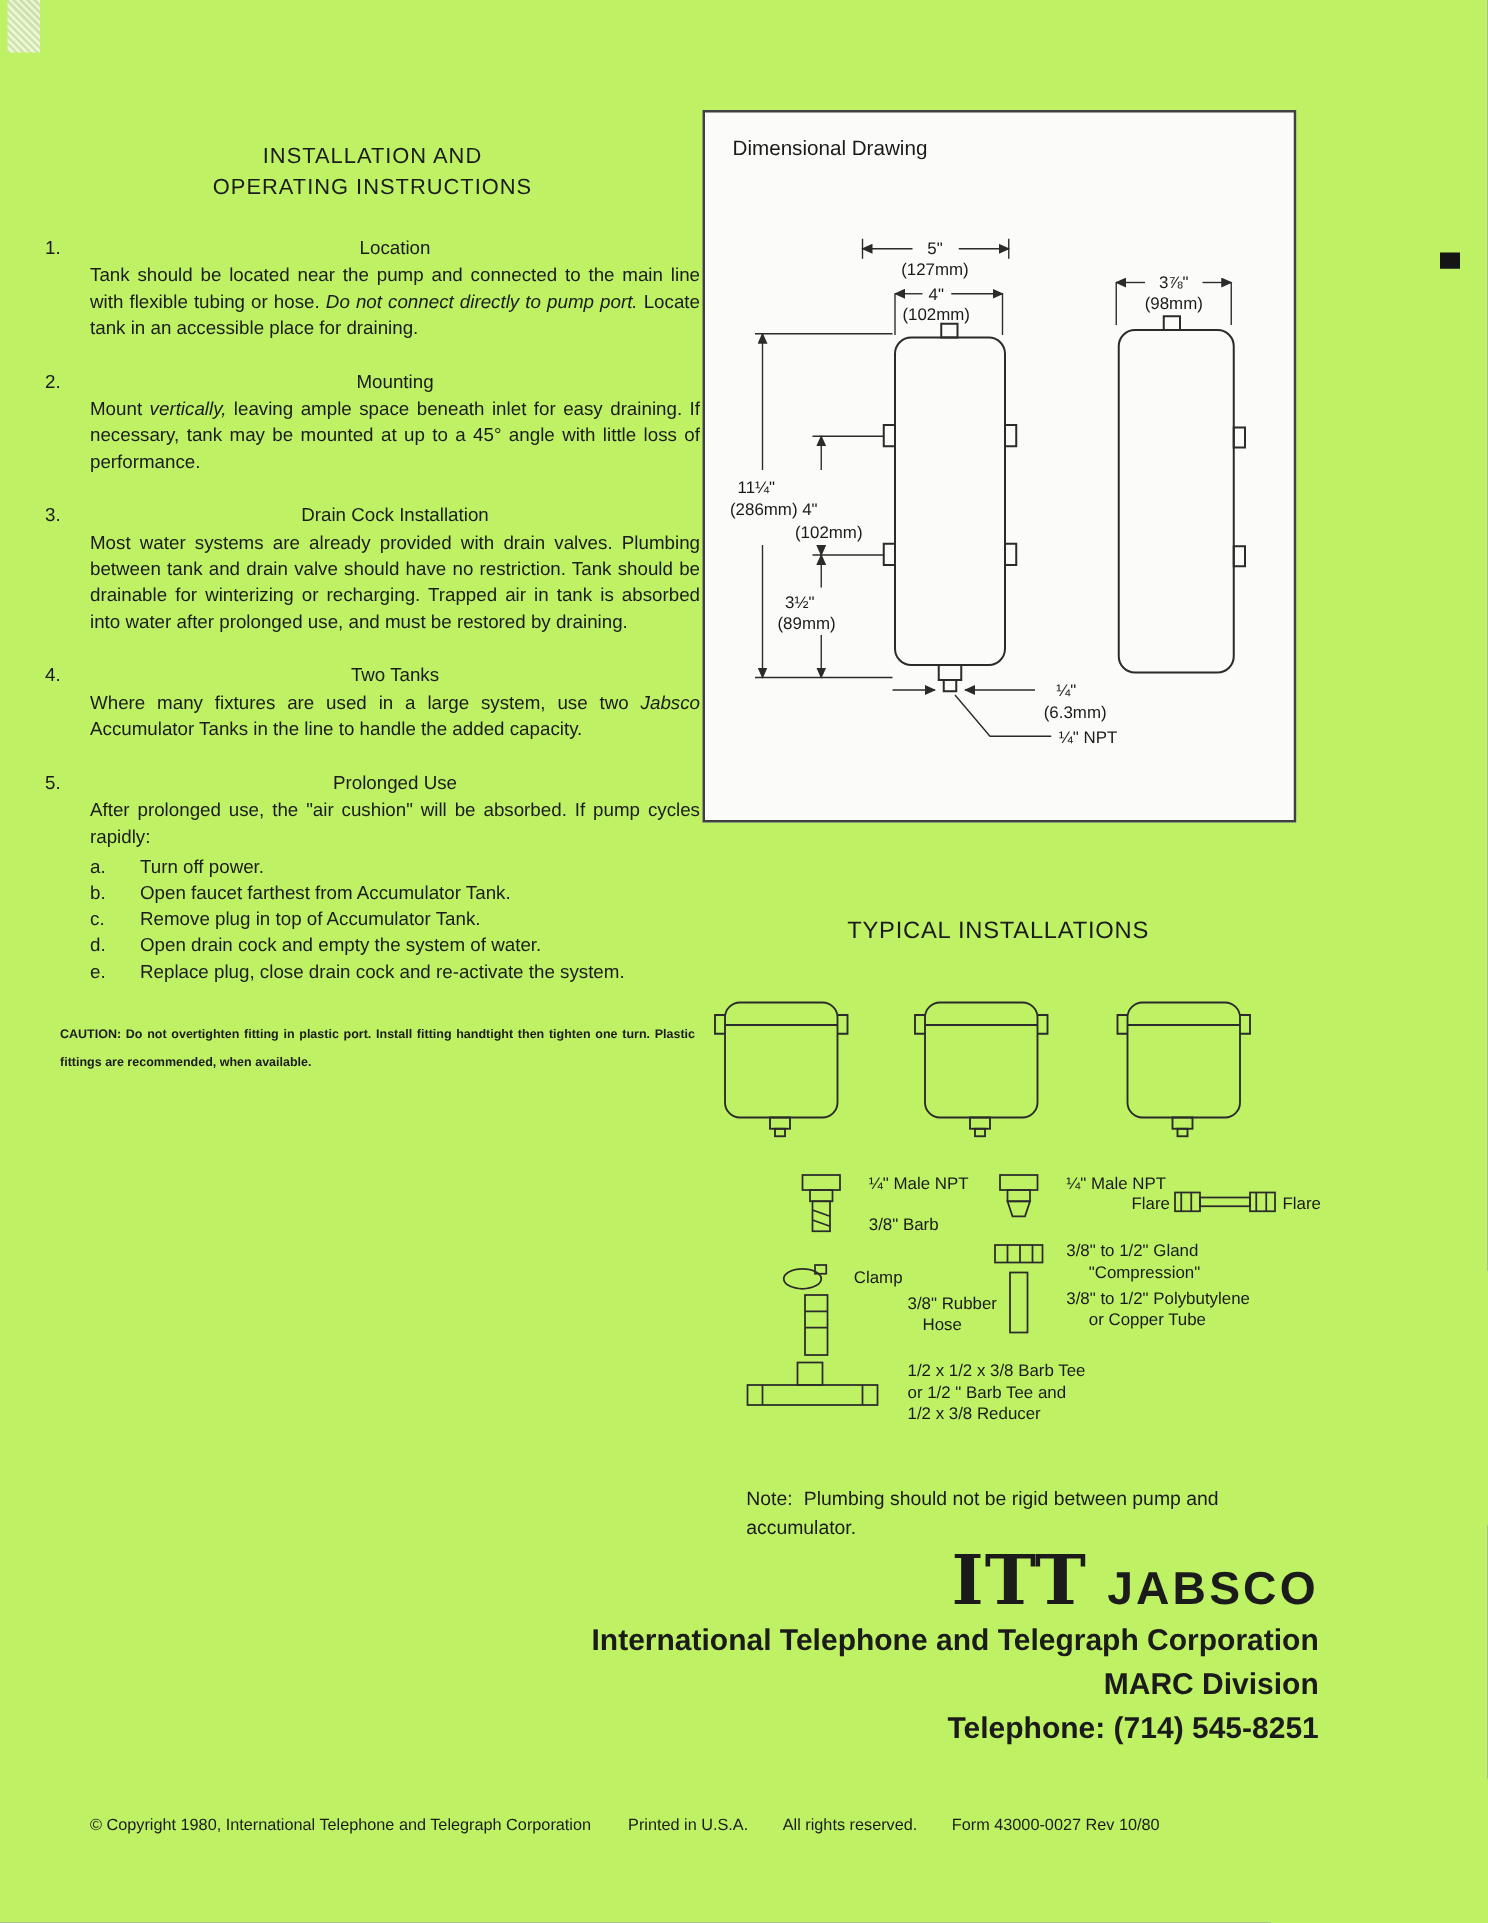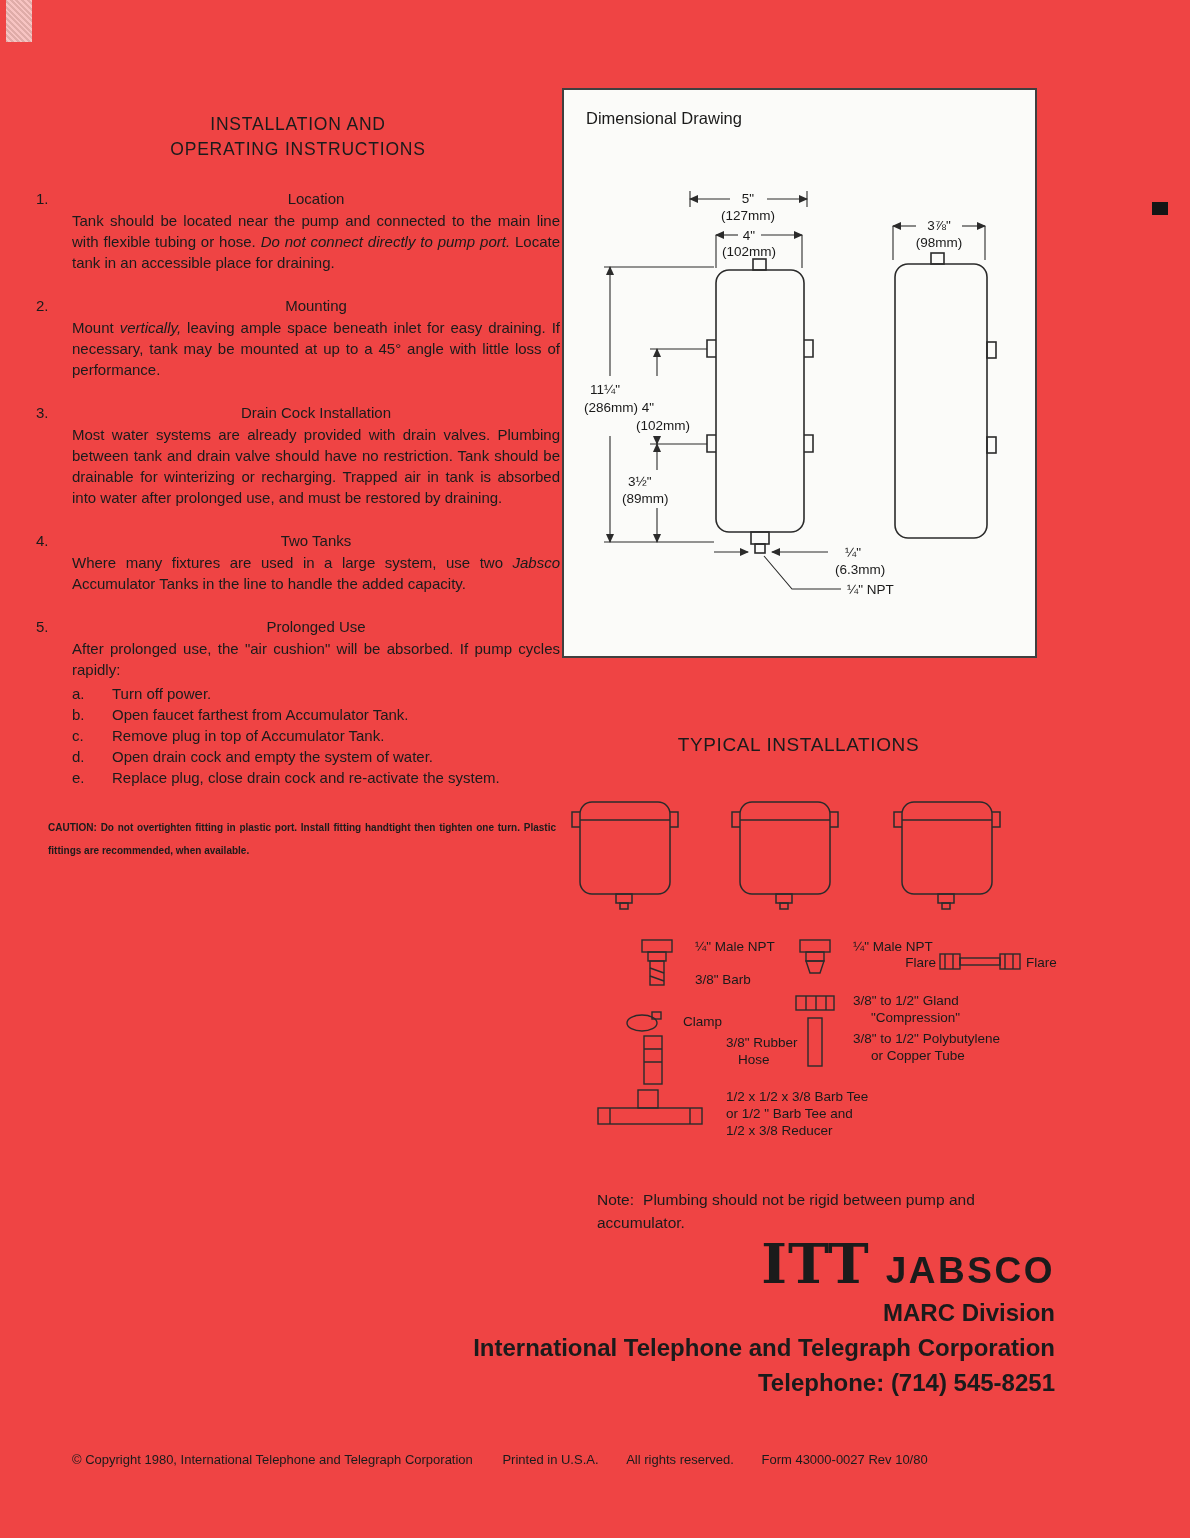--- a/index.html
+++ b/index.html
@@ -1,18 +1,18 @@
 <!DOCTYPE html>
 <html><head>
 <meta charset="utf-8">
 <style>
   html,body { margin:0; padding:0; background:#9a9a9a; }
   .page {
     position:relative; width:1190px; height:1538px; margin:0 auto;
-    background:#ef4444; color:#1b1b1b;
+    background:#bef264; color:#1b1b1b;
     font-family:"Liberation Sans", sans-serif; overflow:hidden;
   }
   
   .left-col { position:absolute; left:36px; top:112px; width:524px; }
   .doc-title { text-align:center; font-size:17.5px; letter-spacing:.8px; line-height:25px; margin-bottom:28px; }
   .item { display:flex; margin-bottom:24px; font-size:15px; }
   .num { width:36px; flex:none; }
   .content { flex:1; }
   .heading { margin-bottom:3px;text-align:center; }
   p.body { margin:0; line-height:21px; text-align:justify; }
@@ -270,22 +270,22 @@
     <text x="164" y="349">1/2 x 3/8 Reducer</text>
   </svg>
 
   <p class="note"><span class="note-label">Note:</span><span>Plumbing should not be rigid between pump and accumulator.</span></p>
 
   <div class="brand">
     <div class="brand-logo-row">
       <span class="itt">ITT</span>
       <span class="jabsco">JABSCO</span>
     </div>
+    <div class="brand-line">International Telephone and Telegraph Corporation</div>
     <div class="brand-line">MARC Division</div>
-    <div class="brand-line">International Telephone and Telegraph Corporation</div>
     <div class="brand-line">Telephone: (714) 545-8251</div>
   </div>
 
   <div class="footer">
     <span class="f-copy">© Copyright 1980, International Telephone and Telegraph Corporation</span>
     <span class="f-print">Printed in U.S.A.</span>
     <span class="f-rights">All rights reserved.</span>
     <span class="f-form">Form 43000-0027  Rev 10/80</span>
   </div>
 

